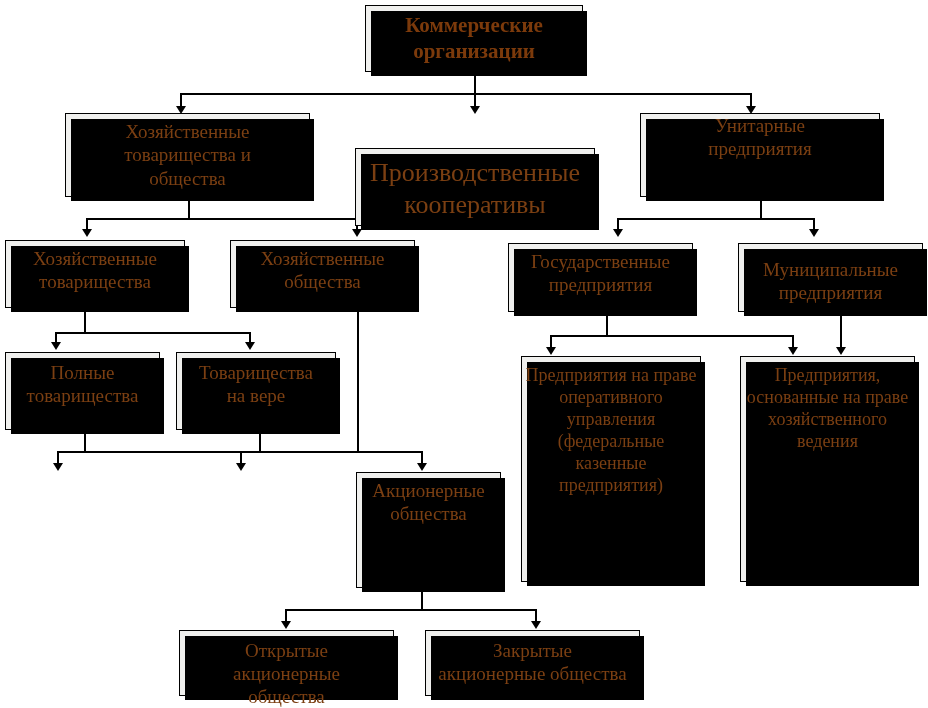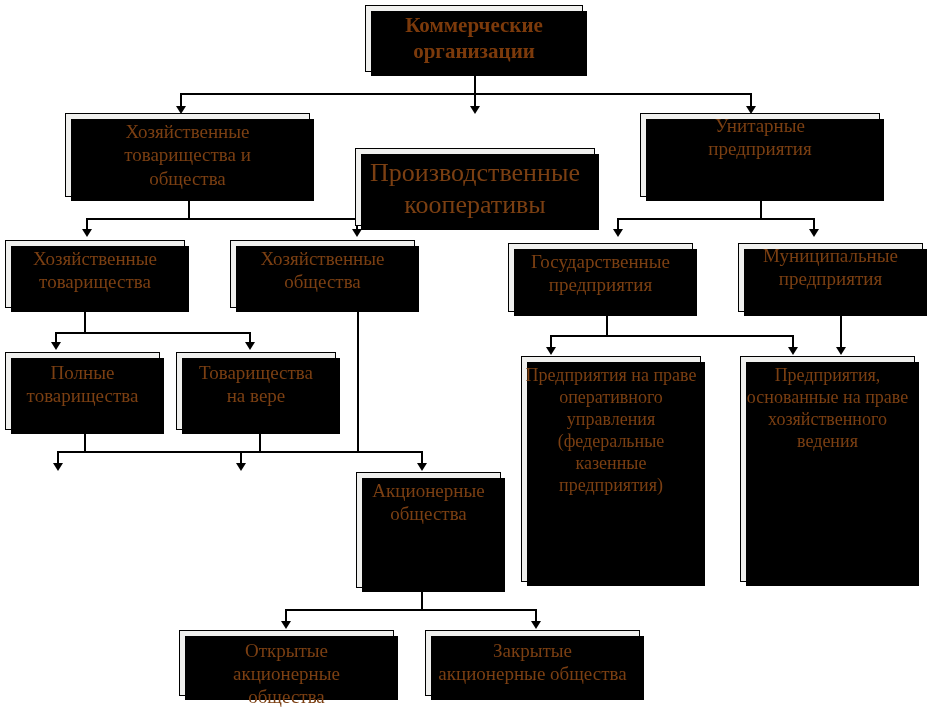--- a/index.html
+++ b/index.html
@@ -166,21 +166,21 @@
   <div class="node" style="left:230px; top:240px; width:185px; height:68px; font-size:19px; padding-top:6px;">
     <span class="txt">Хозяйственные
 общества</span>
   </div>
 
   <div class="node" style="left:508px; top:243px; width:185px; height:69px; font-size:19px; ">
     <span class="txt">Государственные
 предприятия</span>
   </div>
 
-  <div class="node" style="left:738px; top:243px; width:185px; height:69px; font-size:19px; padding-top:0;">
+  <div class="node" style="left:738px; top:243px; width:185px; height:69px; font-size:19px; padding-top:14px;">
     <span class="txt">Муниципальные
 предприятия</span>
   </div>
 
   <div class="node" style="left:5px; top:352px; width:155px; height:78px; font-size:19px; padding-top:8px;">
     <span class="txt">Полные
 товарищества</span>
   </div>
 
   <div class="node" style="left:176px; top:352px; width:160px; height:78px; font-size:19px; padding-top:8px;">

